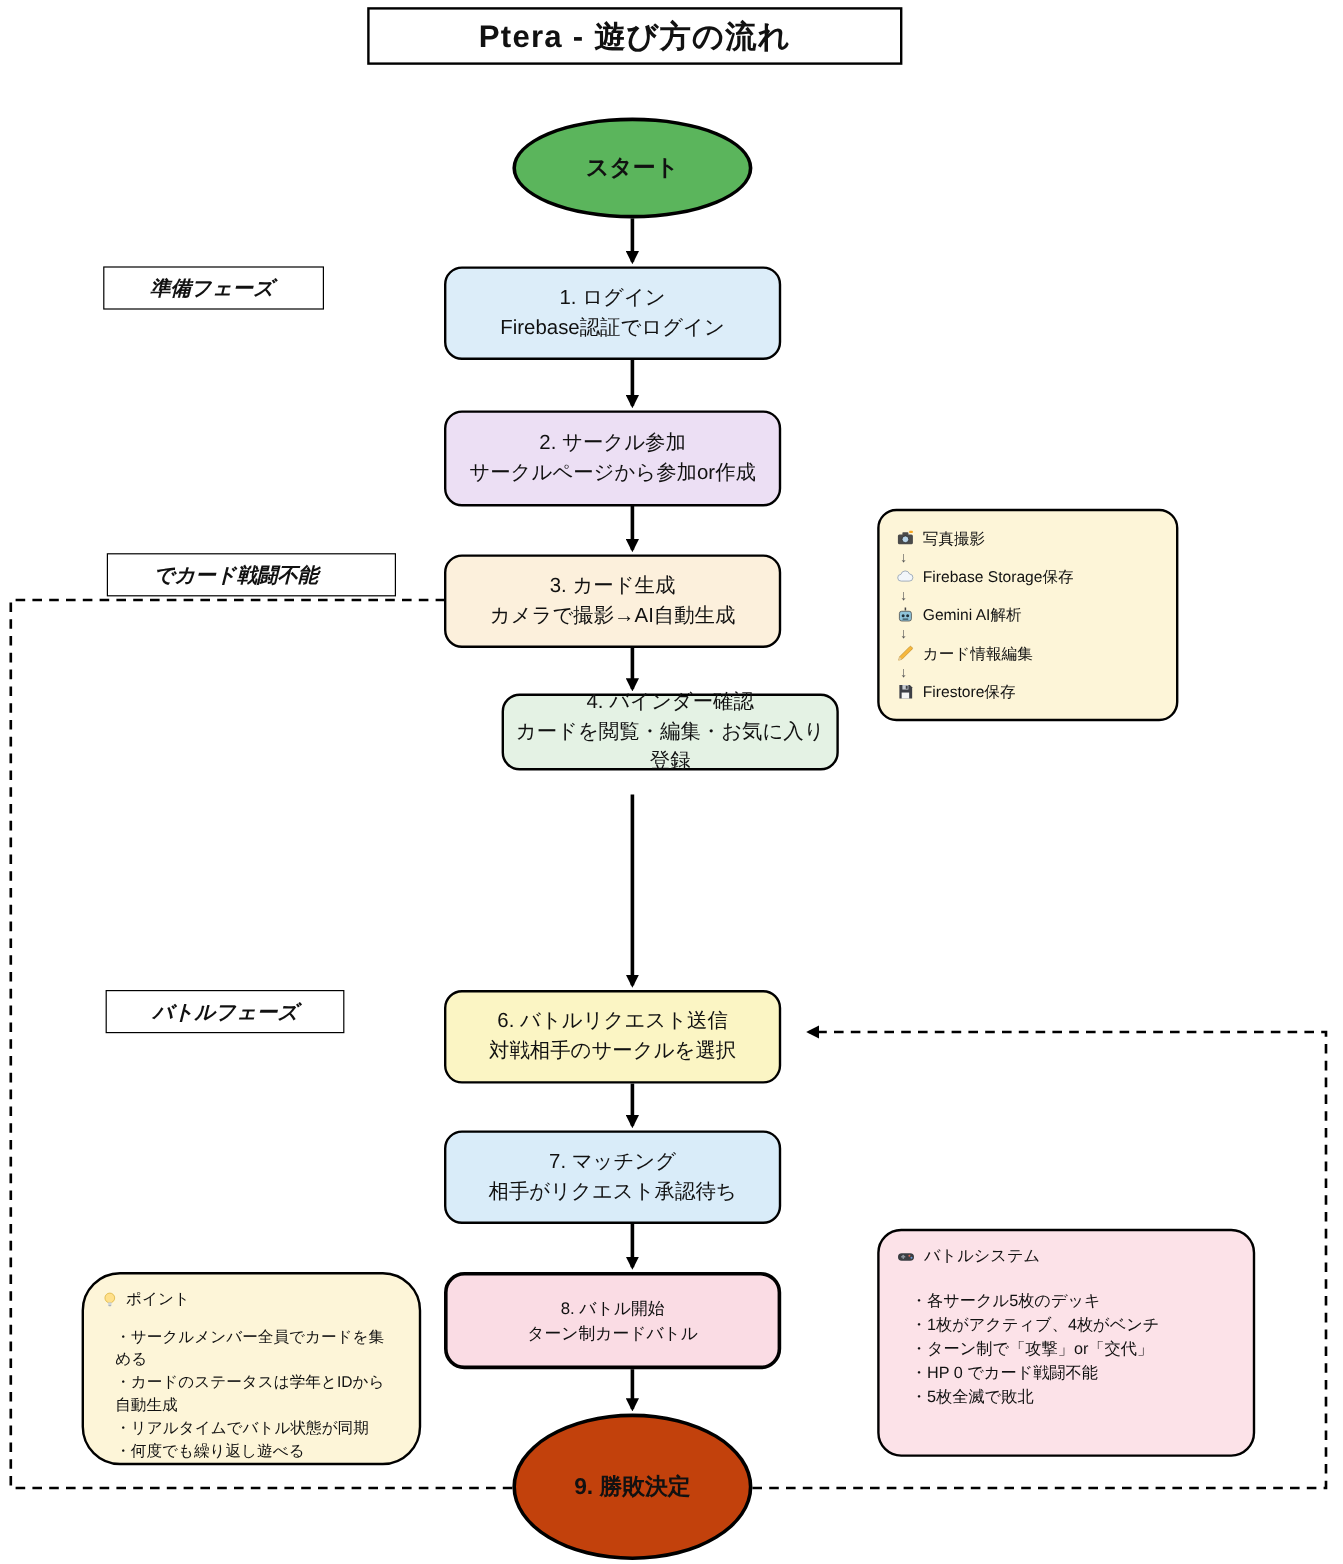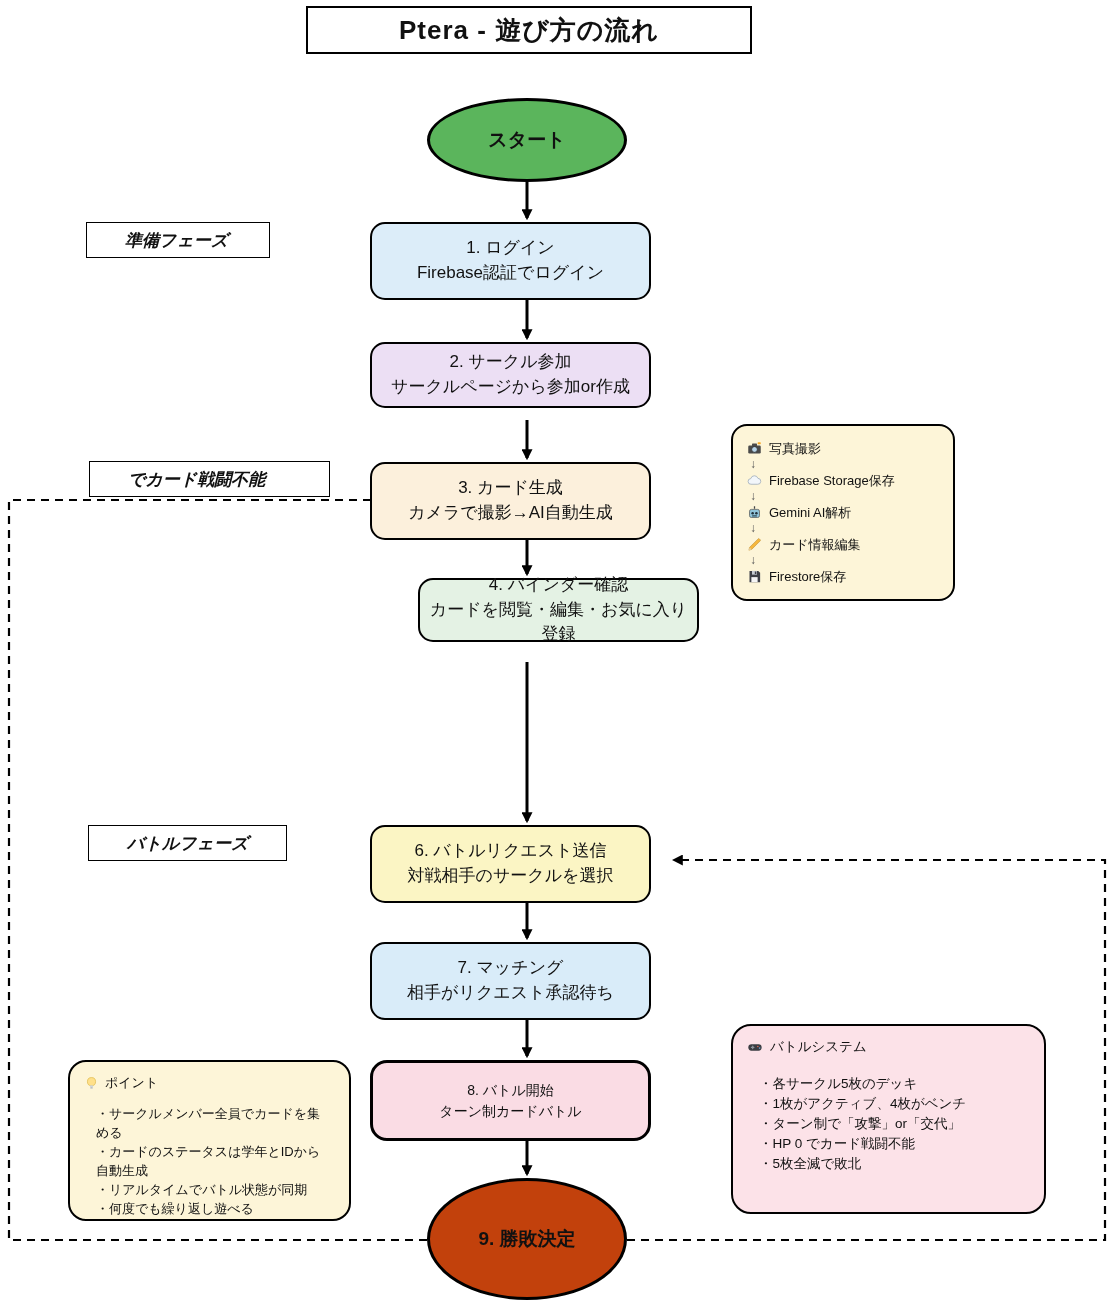--- a/index.html
+++ b/index.html
@@ -21,34 +21,34 @@
   .node{position:absolute;z-index:2;box-sizing:border-box;display:flex;flex-direction:column;
     align-items:center;justify-content:center;text-align:center;}
   .ellipse{left:427px;width:200px;border:3px solid #000;border-radius:50%;}
   .ellipse.start{top:98px;height:84px;}
   .ellipse.end{top:1178px;height:122px;}
   .ellipse span{font-size:19px;font-weight:bold;}
 
   .step{left:370px;width:281px;border:2px solid #000;border-radius:15px;padding:6px 4px;}
   .step .t,.step .s{font-size:17px;line-height:1.45;}
   .s1{top:222px;height:78px;}
-  .s2{top:342px;height:66px;}
+  .s2{top:342px;height:80px;}
   .s3{top:462px;height:78px;}
   .s4{top:578px;height:64px;margin-left:48px;}
   .s6{top:825px;height:78px;}
   .s7{top:942px;height:78px;}
   .s8{top:1060px;height:81px;border-width:3.5px;border-radius:17px;}
   .s8 .t,.s8 .s{font-size:14px;font-weight:normal;}
 
   .note{position:absolute;z-index:2;box-sizing:border-box;border:2px solid #000;padding:12px 14px;}
-  .note-workflow{left:731px;top:424px;width:224px;height:177px;border-radius:16px;
+  .note-workflow{left:731px;top:424px;width:251px;height:177px;border-radius:16px;
     display:flex;flex-direction:column;justify-content:center;}
   .wf-row{display:flex;align-items:center;gap:7px;font-size:13px;line-height:17px;}
   .wf-arrow{font-size:12px;color:#555;line-height:15px;padding-left:3px;}
-  .note-points{left:68px;top:1060px;width:283px;height:161px;border-radius:18px;font-size:13px;}
+  .note-points{left:68px;top:1060px;width:283px;height:161px;border-radius:32px;font-size:13px;}
   .note-points .note-title{display:flex;align-items:center;gap:6px;margin-bottom:2px;}
   .note-points li{line-height:19px;}
   .note-battle{left:731px;top:1024px;width:315px;height:190px;border-radius:20px;font-size:13.5px;}
   .note-battle .note-title{display:flex;align-items:center;gap:7px;margin-bottom:18px;}
   .note-battle li{line-height:20px;}
   .note ul{list-style:none;margin:12px;padding:0;}
   .icon{display:inline-flex;flex:none;}
 </style>
 </head>
 <body>

